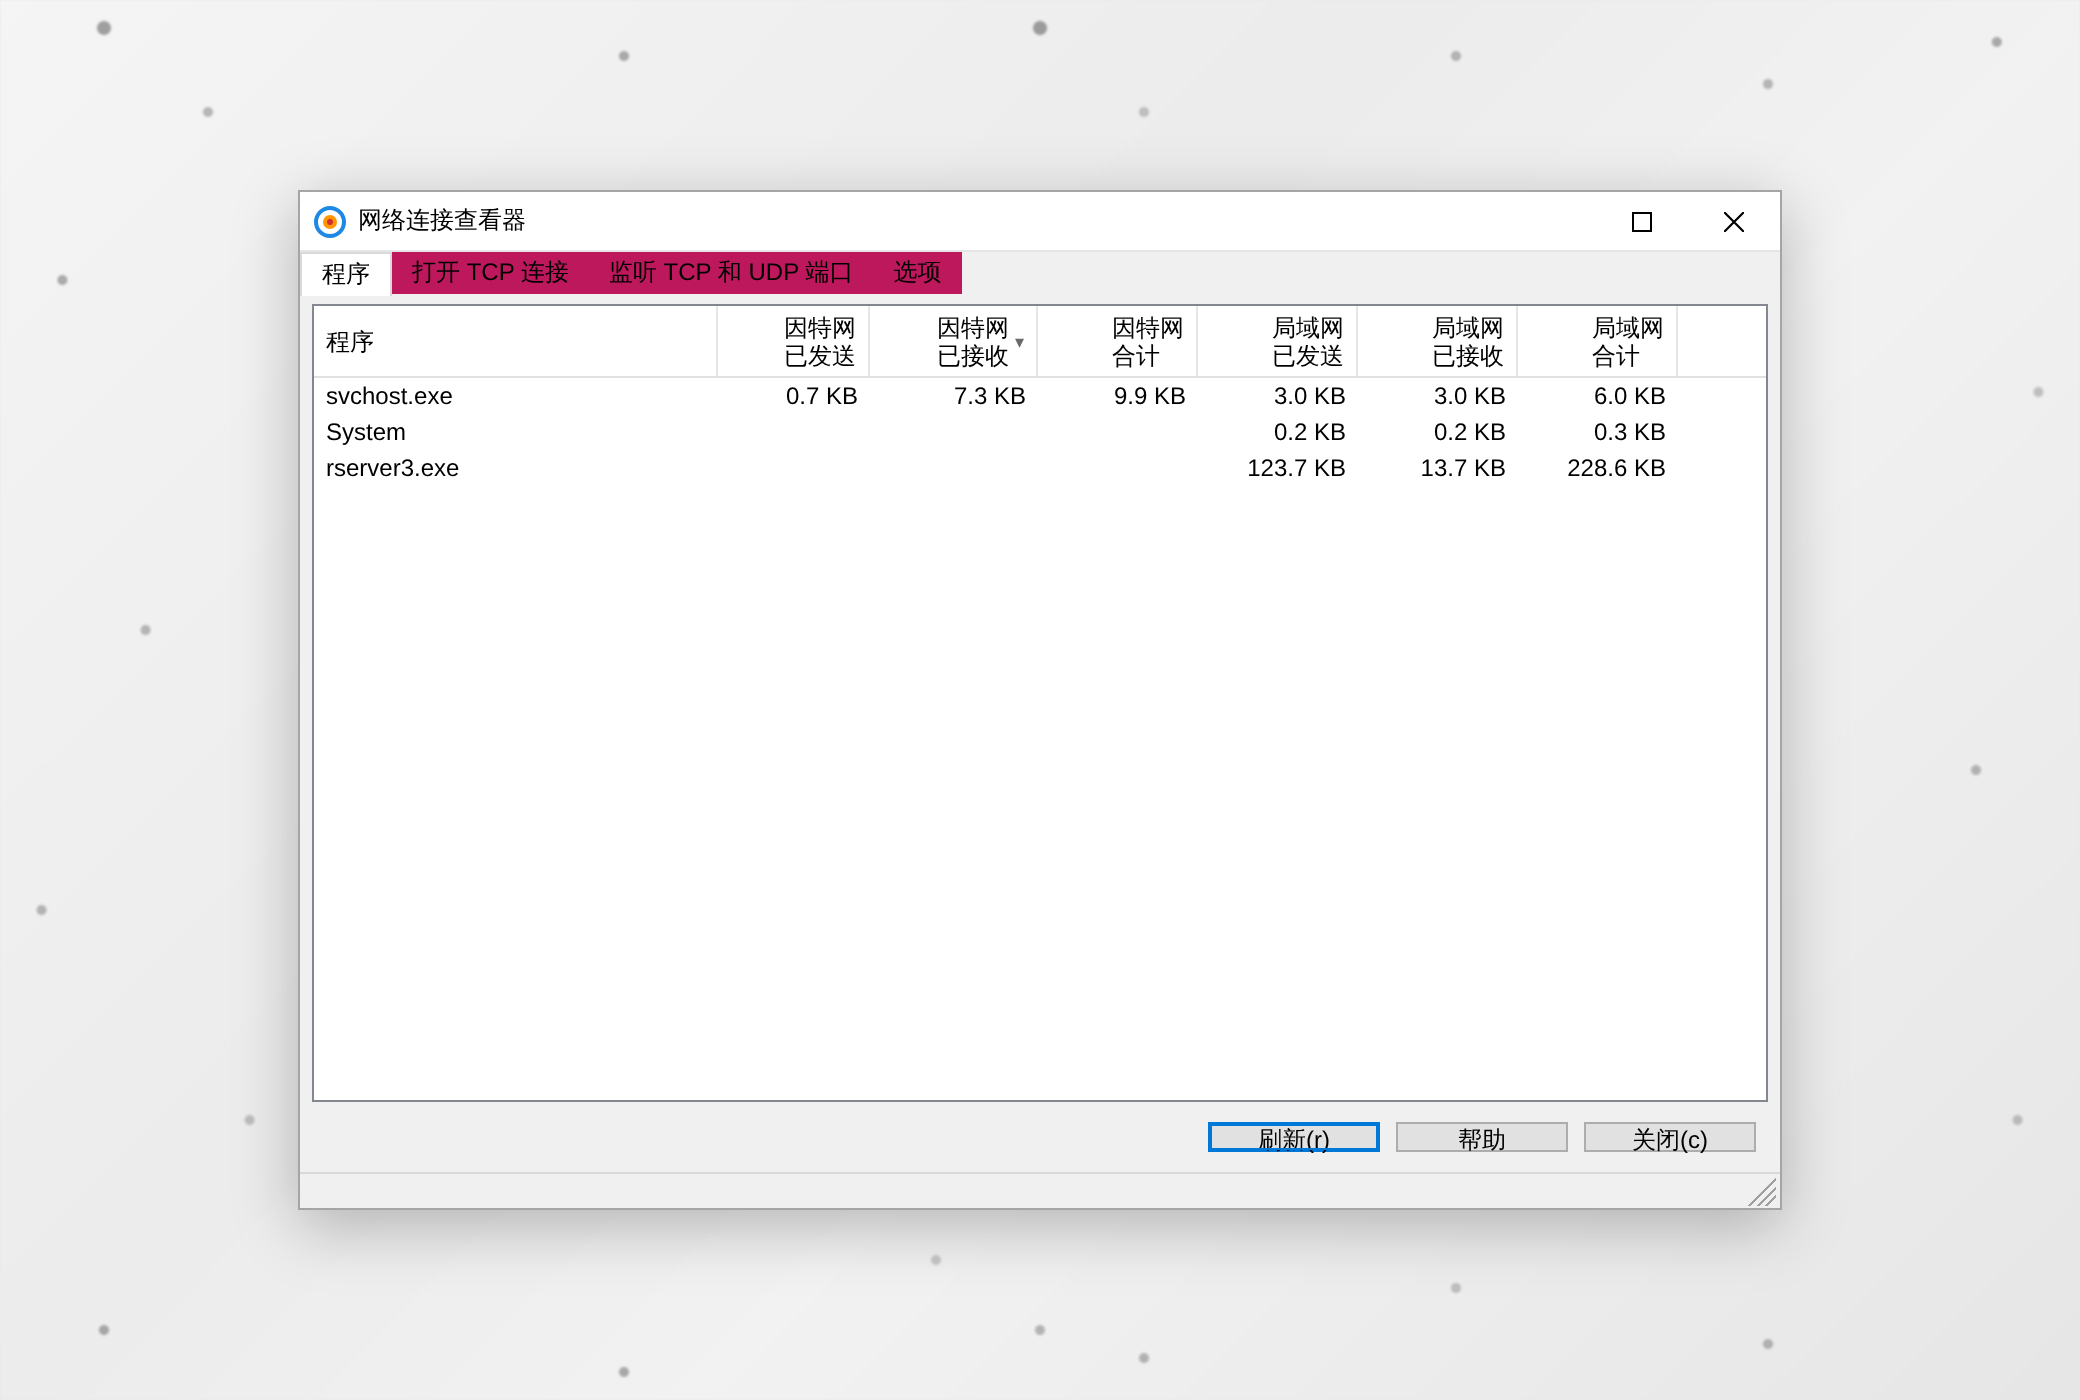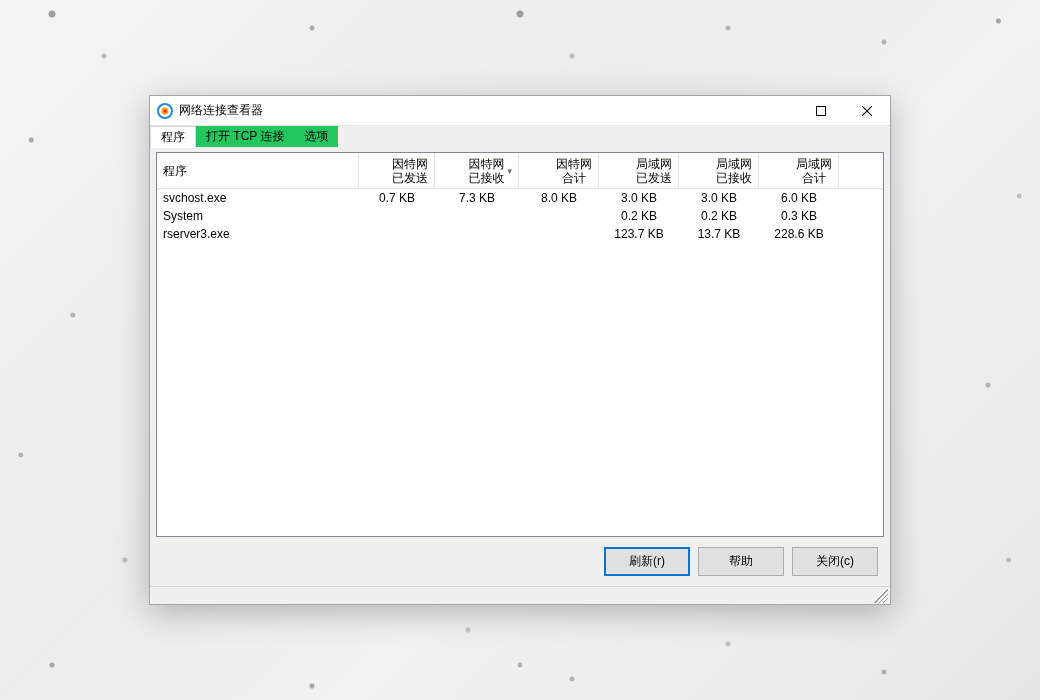--- a/index.html
+++ b/index.html
@@ -71,21 +71,21 @@
     display: flex; align-items: stretch;
     background: #f0f0f0;
     padding: 0;
     height: 22px;
     border-bottom: 1px solid #f0f0f0;
   }
   .tab {
     padding: 3px 10px 3px 10px;
     font-size: 12px;
     color: #000;
-    background: #22c55e;
+    background: #be185d;
     display: flex; align-items: center;
     cursor: default;
   }
   .tab.active {
     background: #ffffff;
     border-top: 1px solid #d9d9d9;
     border-left: 1px solid #d9d9d9;
     border-right: 1px solid #d9d9d9;
     margin-bottom: -1px;
   }
@@ -107,42 +107,42 @@
     background: #ffffff;
     border-bottom: 1px solid #e1e1e1;
     height: 36px;
   }
   .lv-header .col {
     border-right: 1px solid #e5e5e5;
     padding: 3px 6px 3px 6px;
     font-size: 12px;
     color: #000;
     display: flex; align-items: center; justify-content: flex-end;
-    text-align: center;
+    text-align: left;
     line-height: 14px;
     position: relative;
   }
   .lv-header .col.first { justify-content: flex-start; text-align: left; }
   .sort-ind {
     margin-left: 3px;
     font-size: 9px; color: #6a6a6a;
   }
   .lv-body {
     flex: 1 1 auto;
     overflow-y: scroll;
   }
   .lv-row {
     display: flex;
     height: 18px;
     align-items: center;
     font-size: 12px;
   }
   .lv-row .cell {
     padding: 0 6px;
-    text-align: center;
+    text-align: right;
     white-space: nowrap; overflow: hidden;
   }
   .lv-row .cell.first { text-align: left; }
 
   
   .c0 { width: 202px; }
   .c1 { width: 76px; }
   .c2 { width: 84px; }
   .c3 { width: 80px; }
   .c4 { width: 80px; }
@@ -152,21 +152,21 @@
   
   .lv-body::-webkit-scrollbar { width: 17px; background: #f0f0f0; }
   .lv-body::-webkit-scrollbar-thumb { background: #cdcdcd; }
   .lv-body::-webkit-scrollbar-button { background: #f0f0f0; height: 17px; }
 
   .button-row {
     display: flex; justify-content: flex-end; gap: 8px;
     padding: 10px 6px 6px 6px;
   }
   .btn {
-    min-width: 86px; height: 29px;
+    min-width: 86px; height: 15px;
     background: #e1e1e1;
     border: 1px solid #adadad;
     font-size: 12px;
     font-family: inherit;
     padding: 0 12px;
     cursor: default;
   }
   .btn.primary {
     border: 1px solid #0078d7;
     outline: 1px solid #0078d7;
@@ -211,20 +211,21 @@
         <svg width="10" height="10" viewBox="0 0 10 10">
             <path d="M0 0 L10 10 M10 0 L0 10" stroke="#000" stroke-width="1.1"></path>
           </svg>
       </div>
     </div>
   </div>
 
   <div class="tabstrip" id="tabstrip">
       <div class="tab active">程序</div>
       <div class="tab">打开 TCP 连接</div>
+      <div class="tab">监听 TCP 和 UDP 端口</div>
       <div class="tab">选项</div>
     </div>
 
   <div class="content">
     <div class="listview-wrap">
       <div class="lv-header" id="lvheader">
           <div class="col c0 first">
             <span>程序</span>
           </div>
           <div class="col c1">
@@ -245,21 +246,21 @@
           </div>
           <div class="col c6">
             <span>局域网<br>合计</span>
           </div>
         </div>
       <div class="lv-body" id="lvbody">
           <div class="lv-row">
             <div class="cell c0 first">svchost.exe</div>
             <div class="cell c1">0.7 KB</div>
             <div class="cell c2">7.3 KB</div>
-            <div class="cell c3">8.0 KB</div>
+            <div class="cell c3">9.9 KB</div>
             <div class="cell c4">3.0 KB</div>
             <div class="cell c5">3.0 KB</div>
             <div class="cell c6">6.0 KB</div>
           </div>
           <div class="lv-row">
             <div class="cell c0 first">System</div>
             <div class="cell c1"></div>
             <div class="cell c2"></div>
             <div class="cell c3"></div>
             <div class="cell c4">0.2 KB</div>

